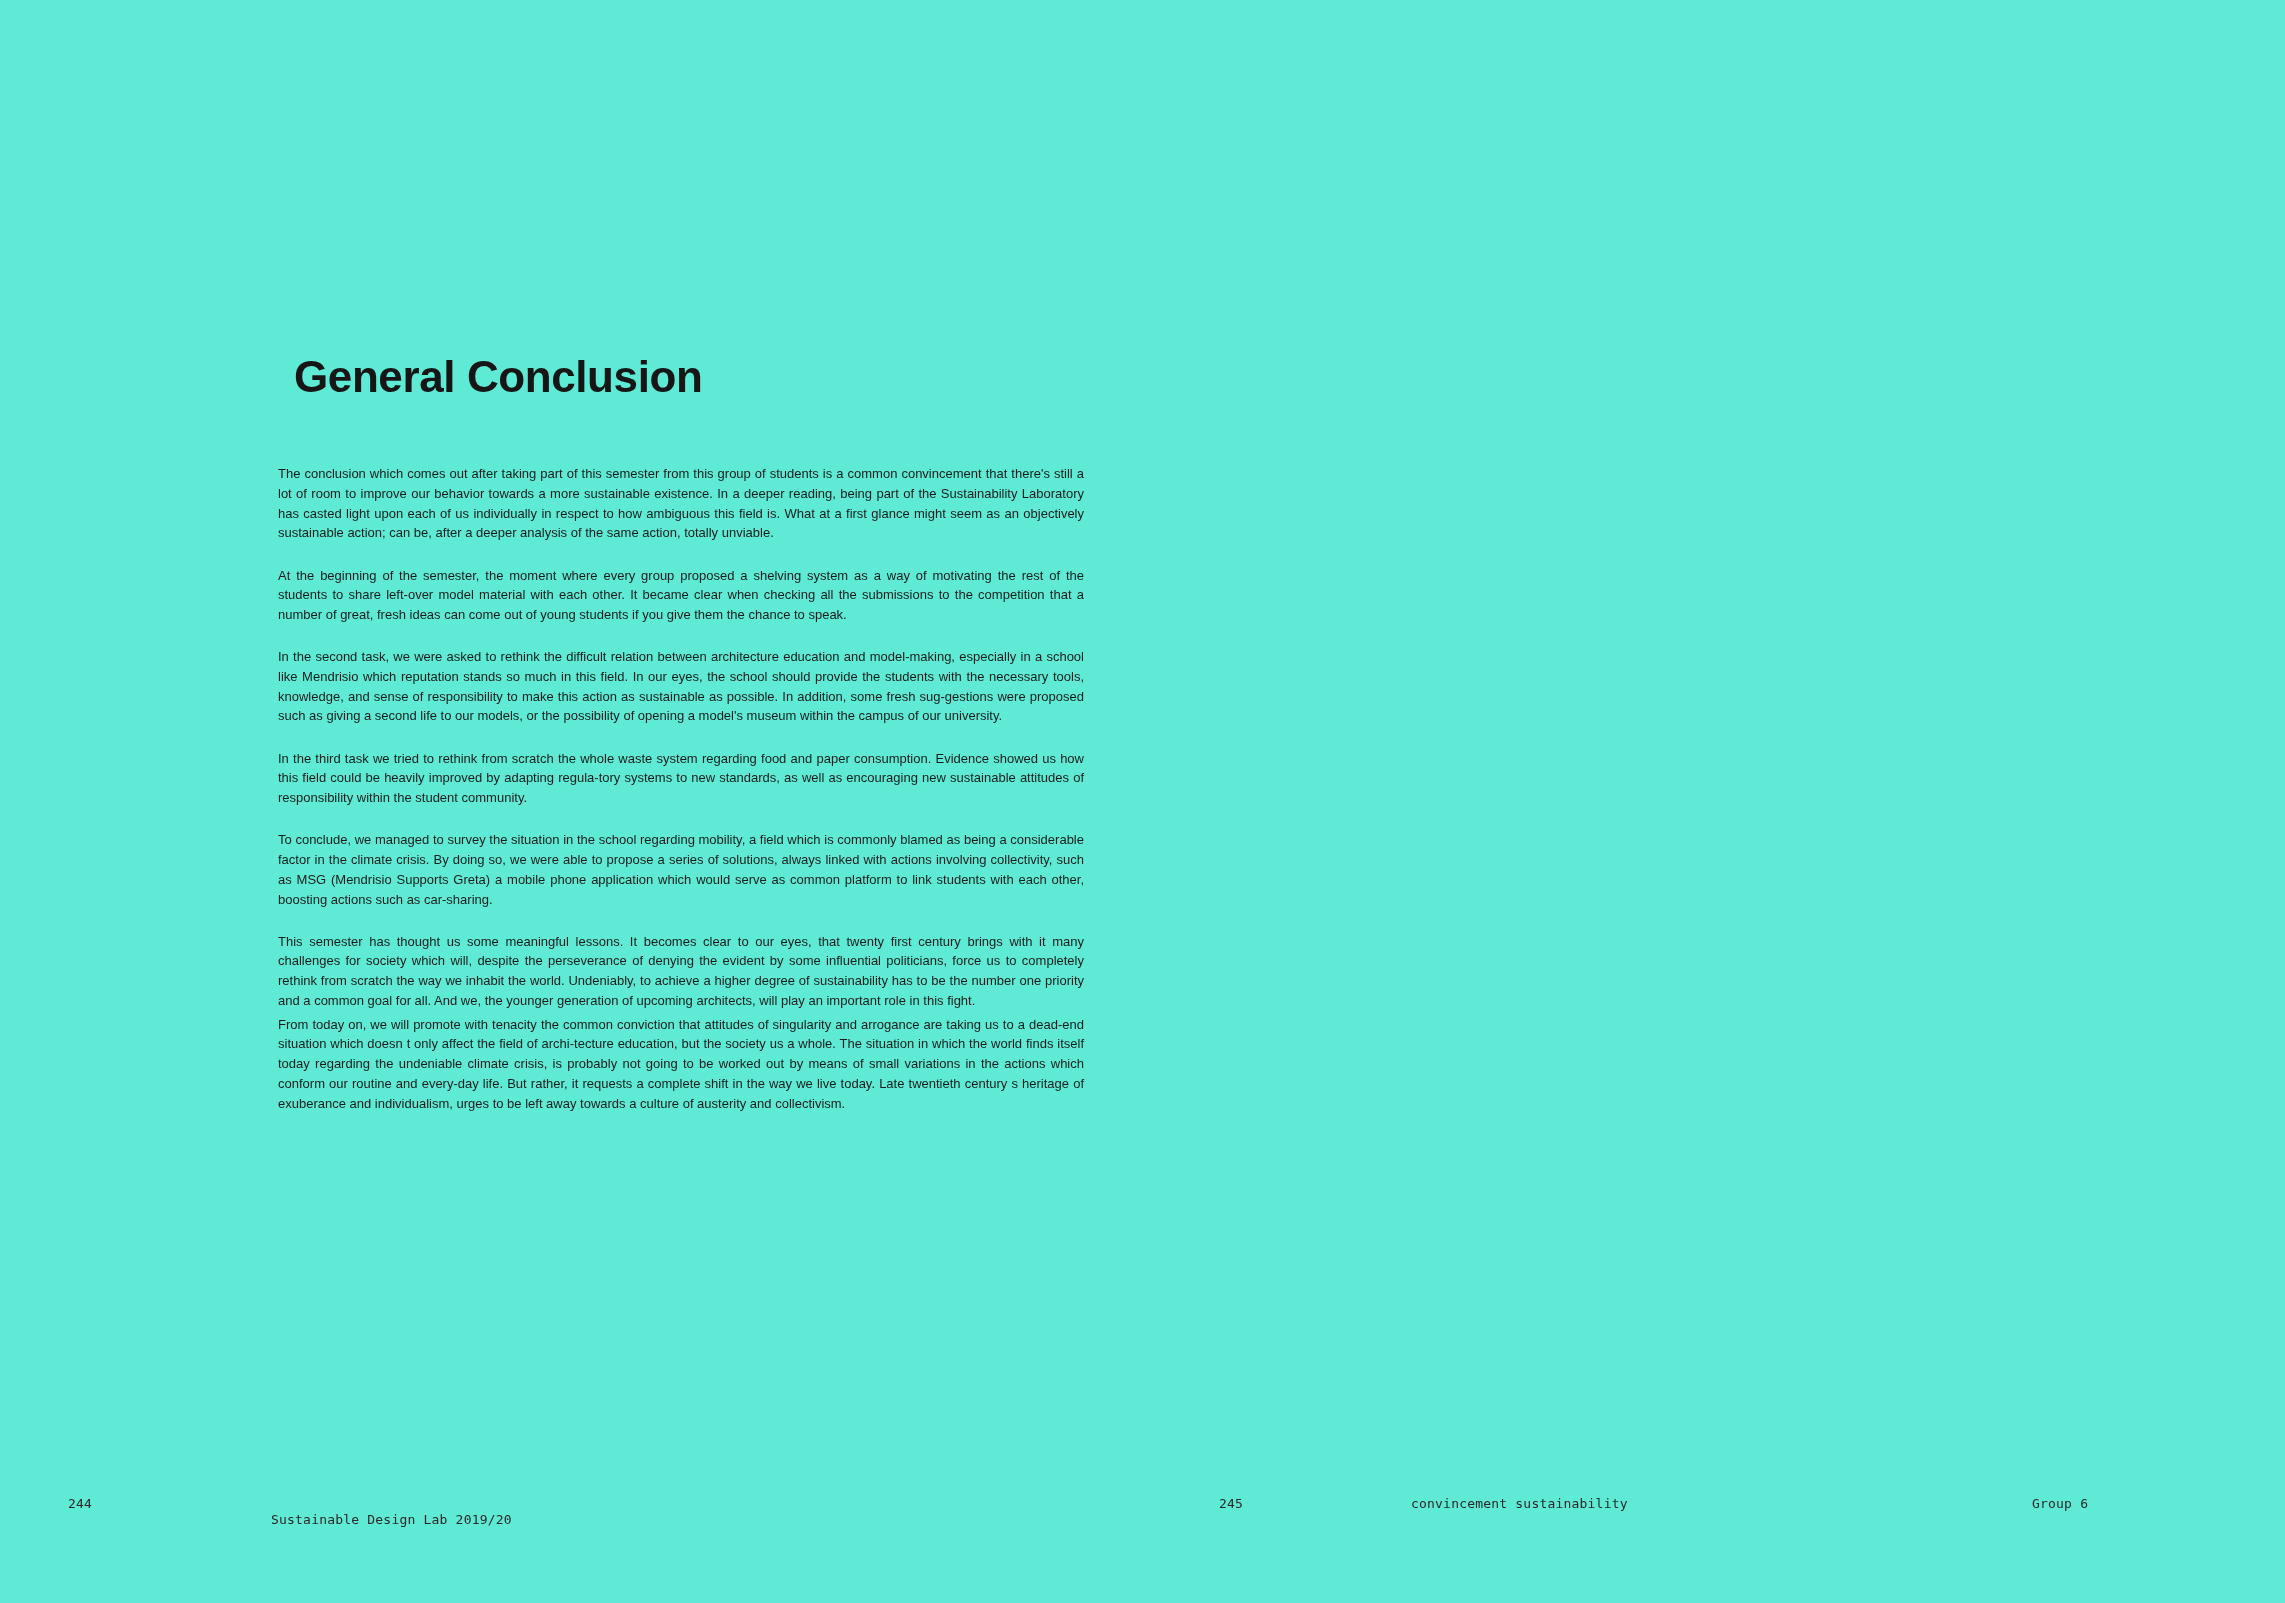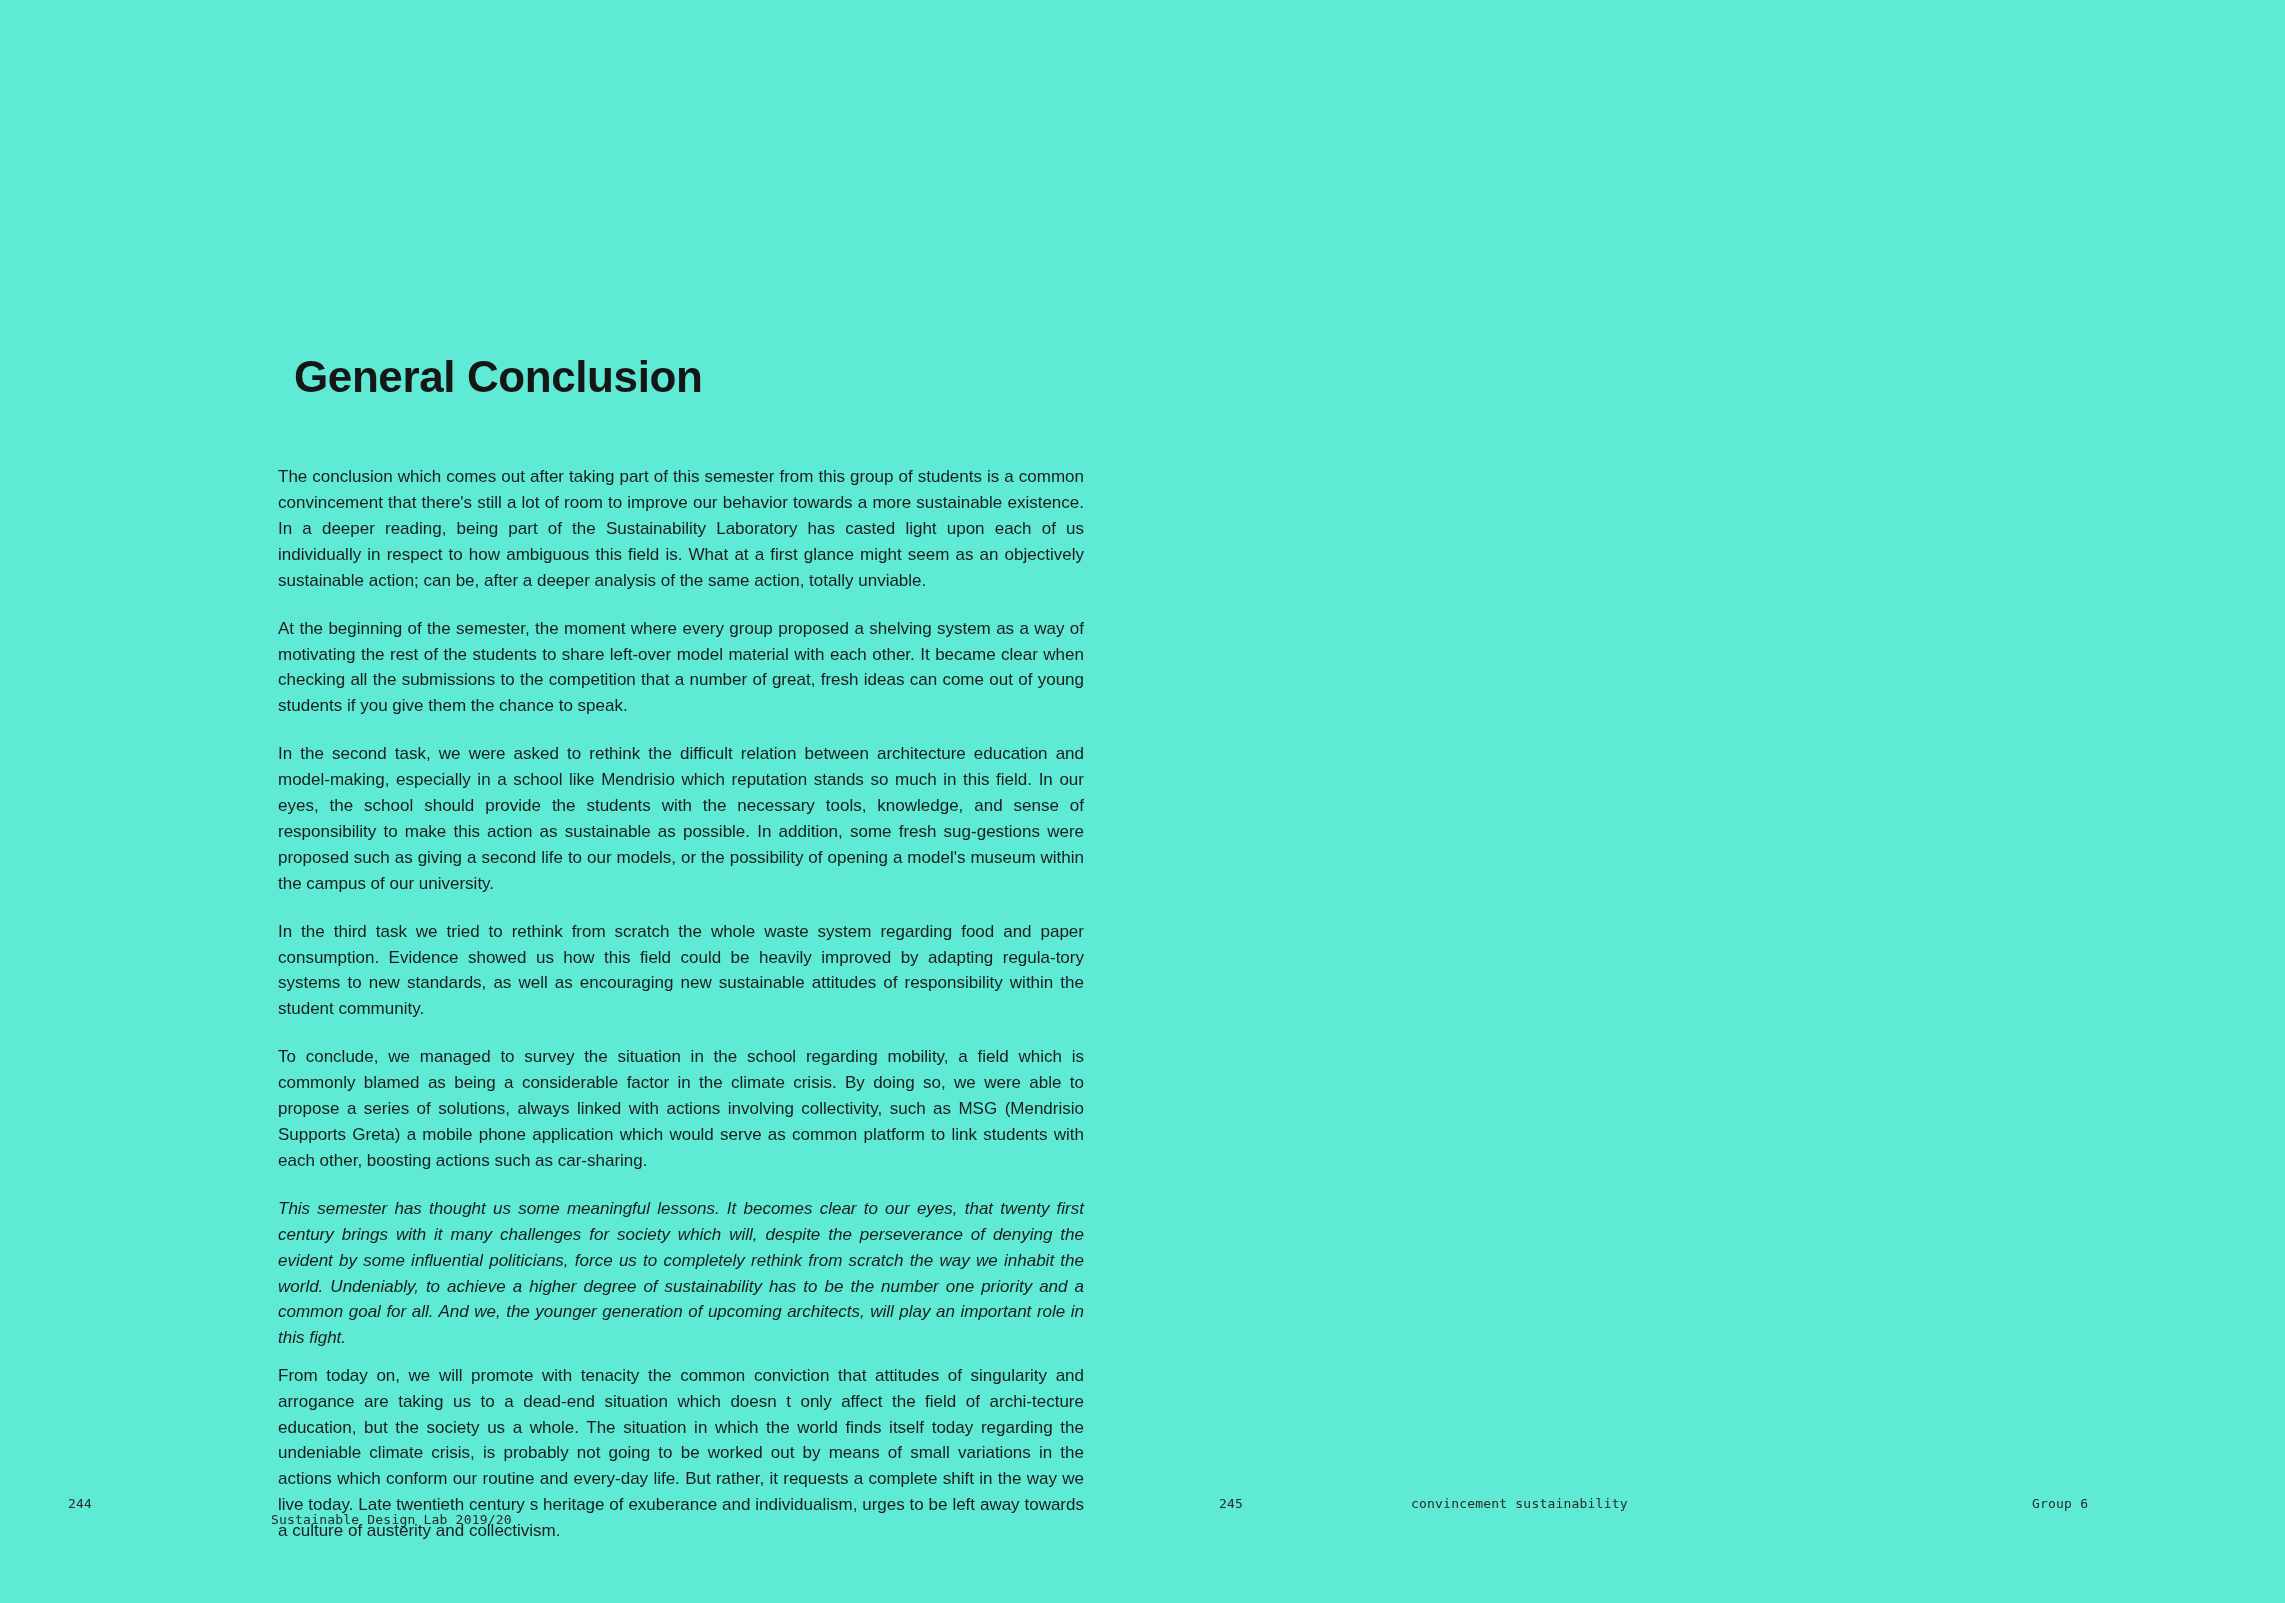--- a/index.html
+++ b/index.html
@@ -32,30 +32,29 @@
   .doc-title {
     font-size: 44px;
     font-weight: bold;
     letter-spacing: -0.4px;
     color: #161616;
     margin: 0 0 64px 16px;
     line-height: 1.05;
   }
 
   .para {
-    font-size: 17px;
+    font-size: 13px;
     line-height: 1.52;
     text-align: justify;
     margin: 0 0 22.4px 0;
     color: #1d1d1d;
     hyphens: none;
   }
   .para.tight {
-    margin-bottom: 12px;
-    font-style: italic;
+    margin-bottom: 4px;
   }
 
   
   .footer {
     position: absolute;
     bottom: 0;
     left: 0;
     width: 100%;
     height: 107px;
     font-family: "DejaVu Sans Mono", monospace;

